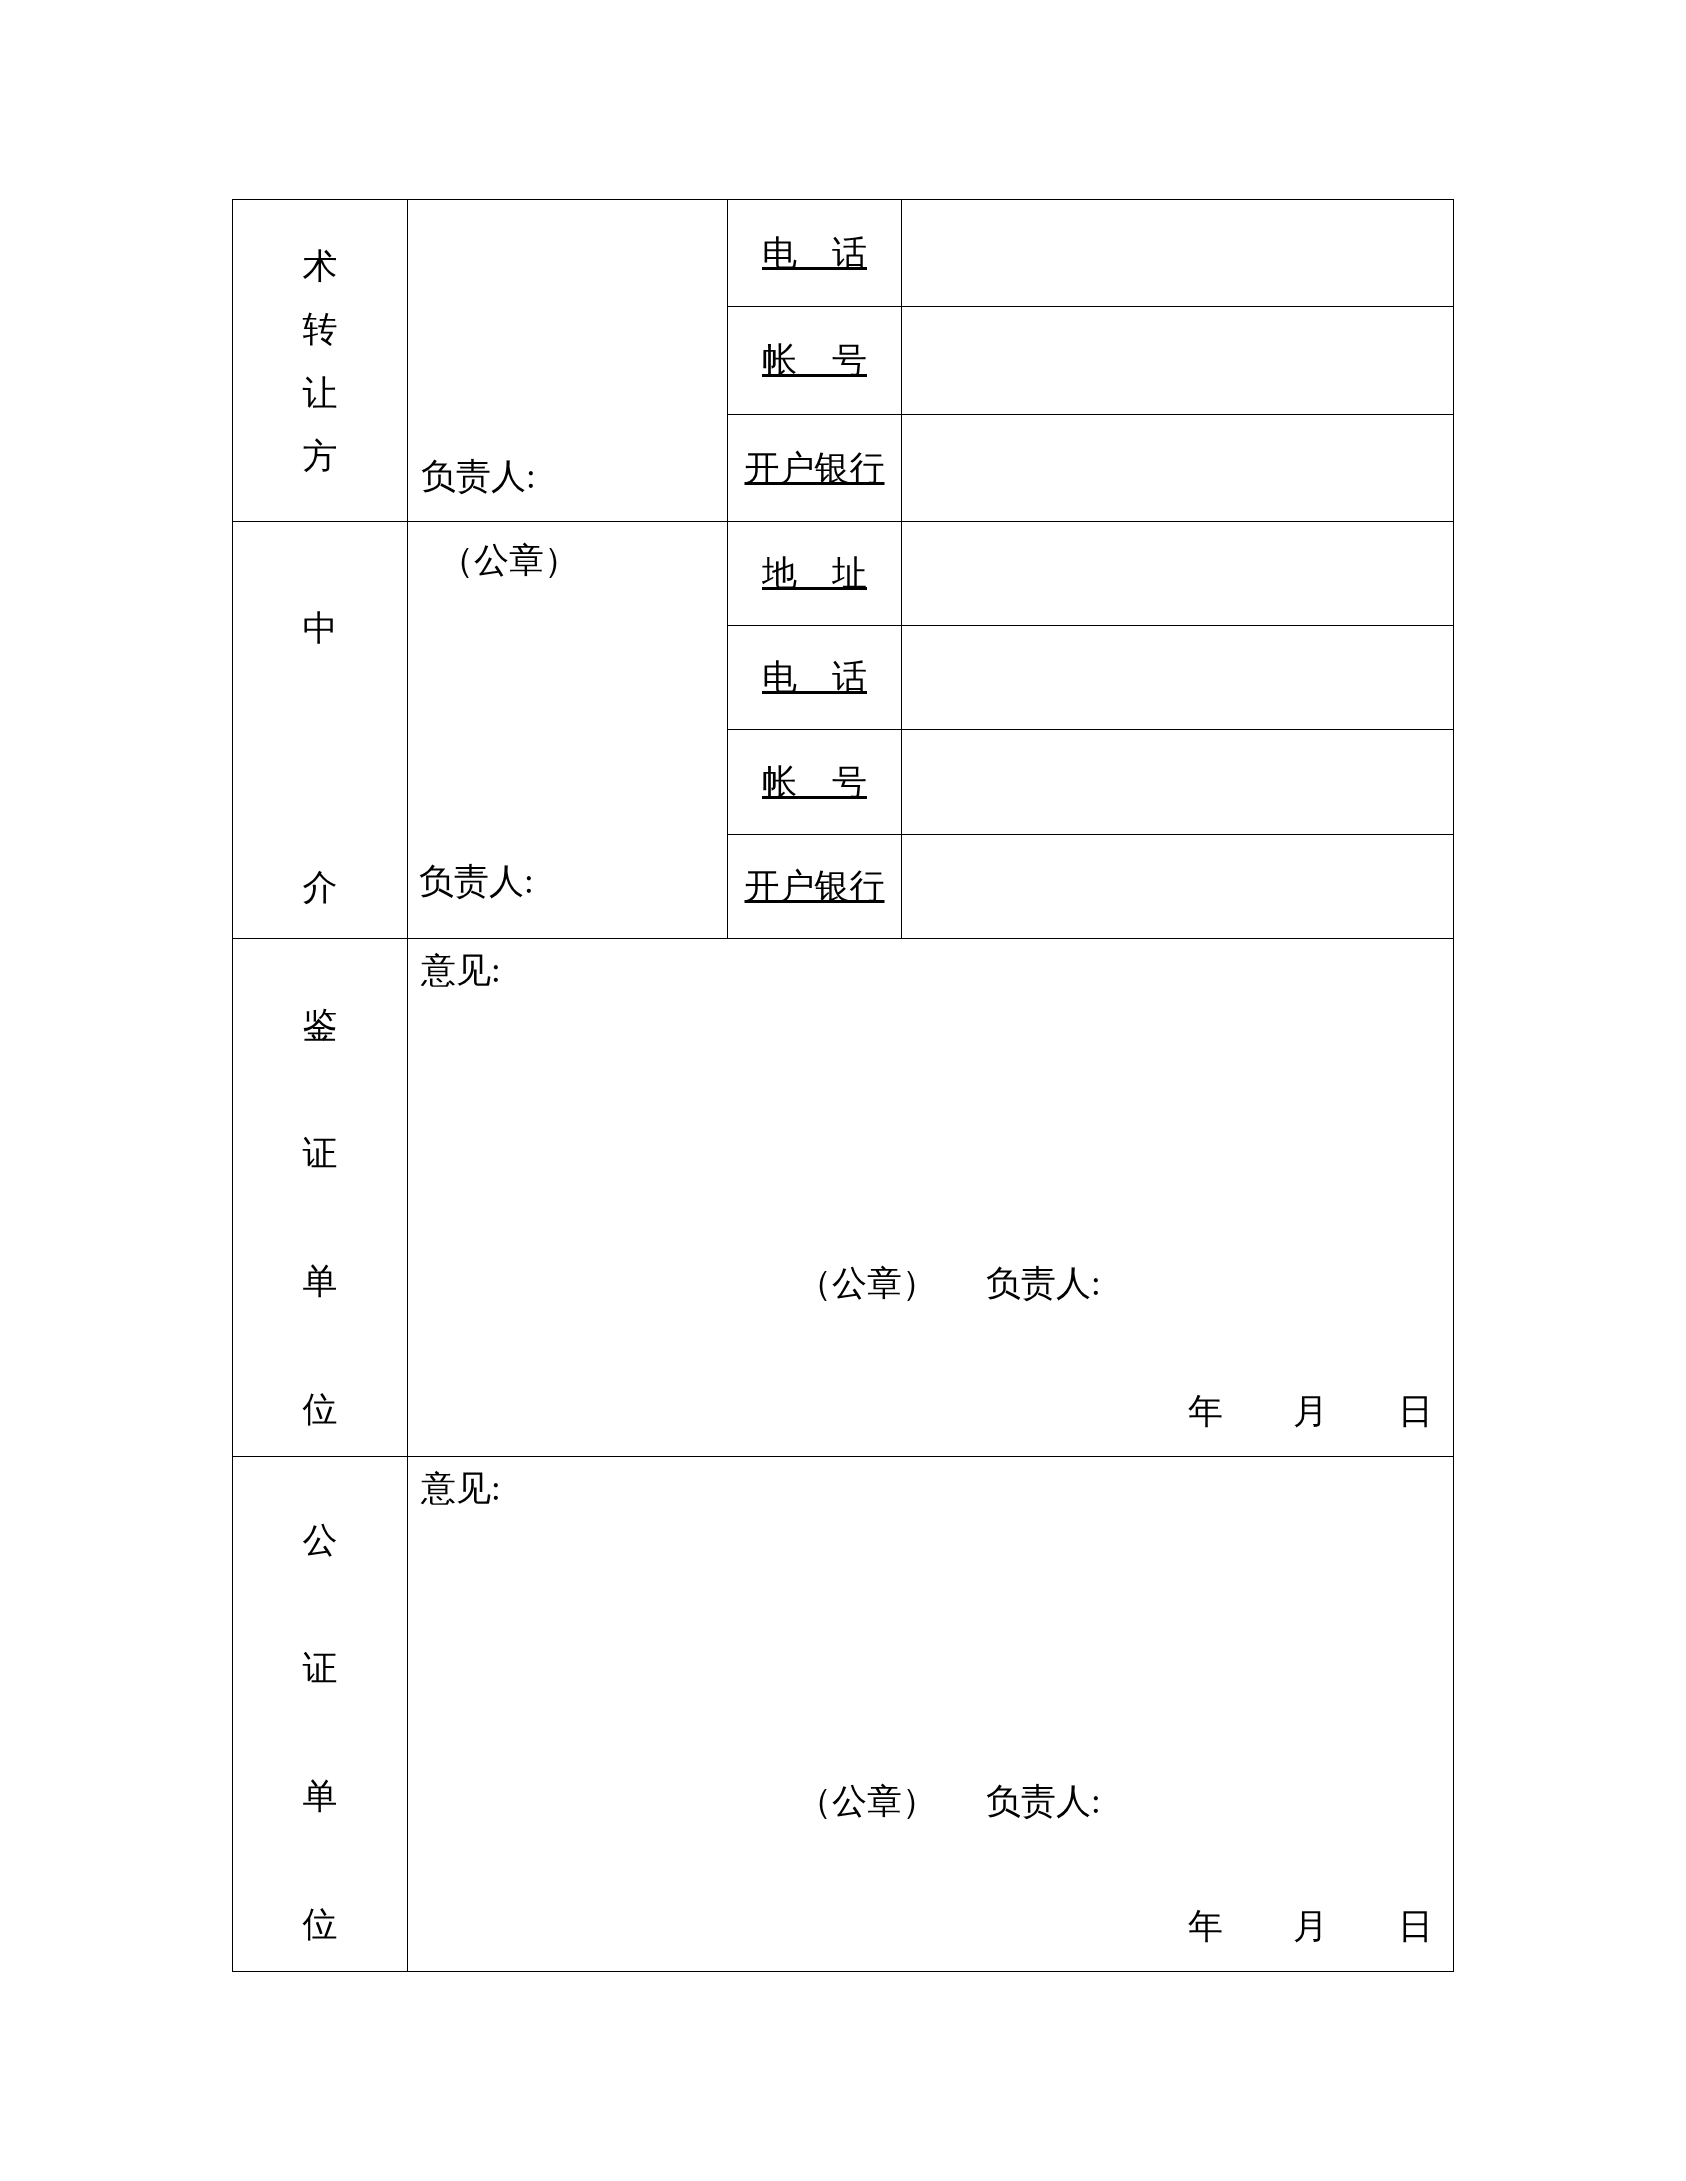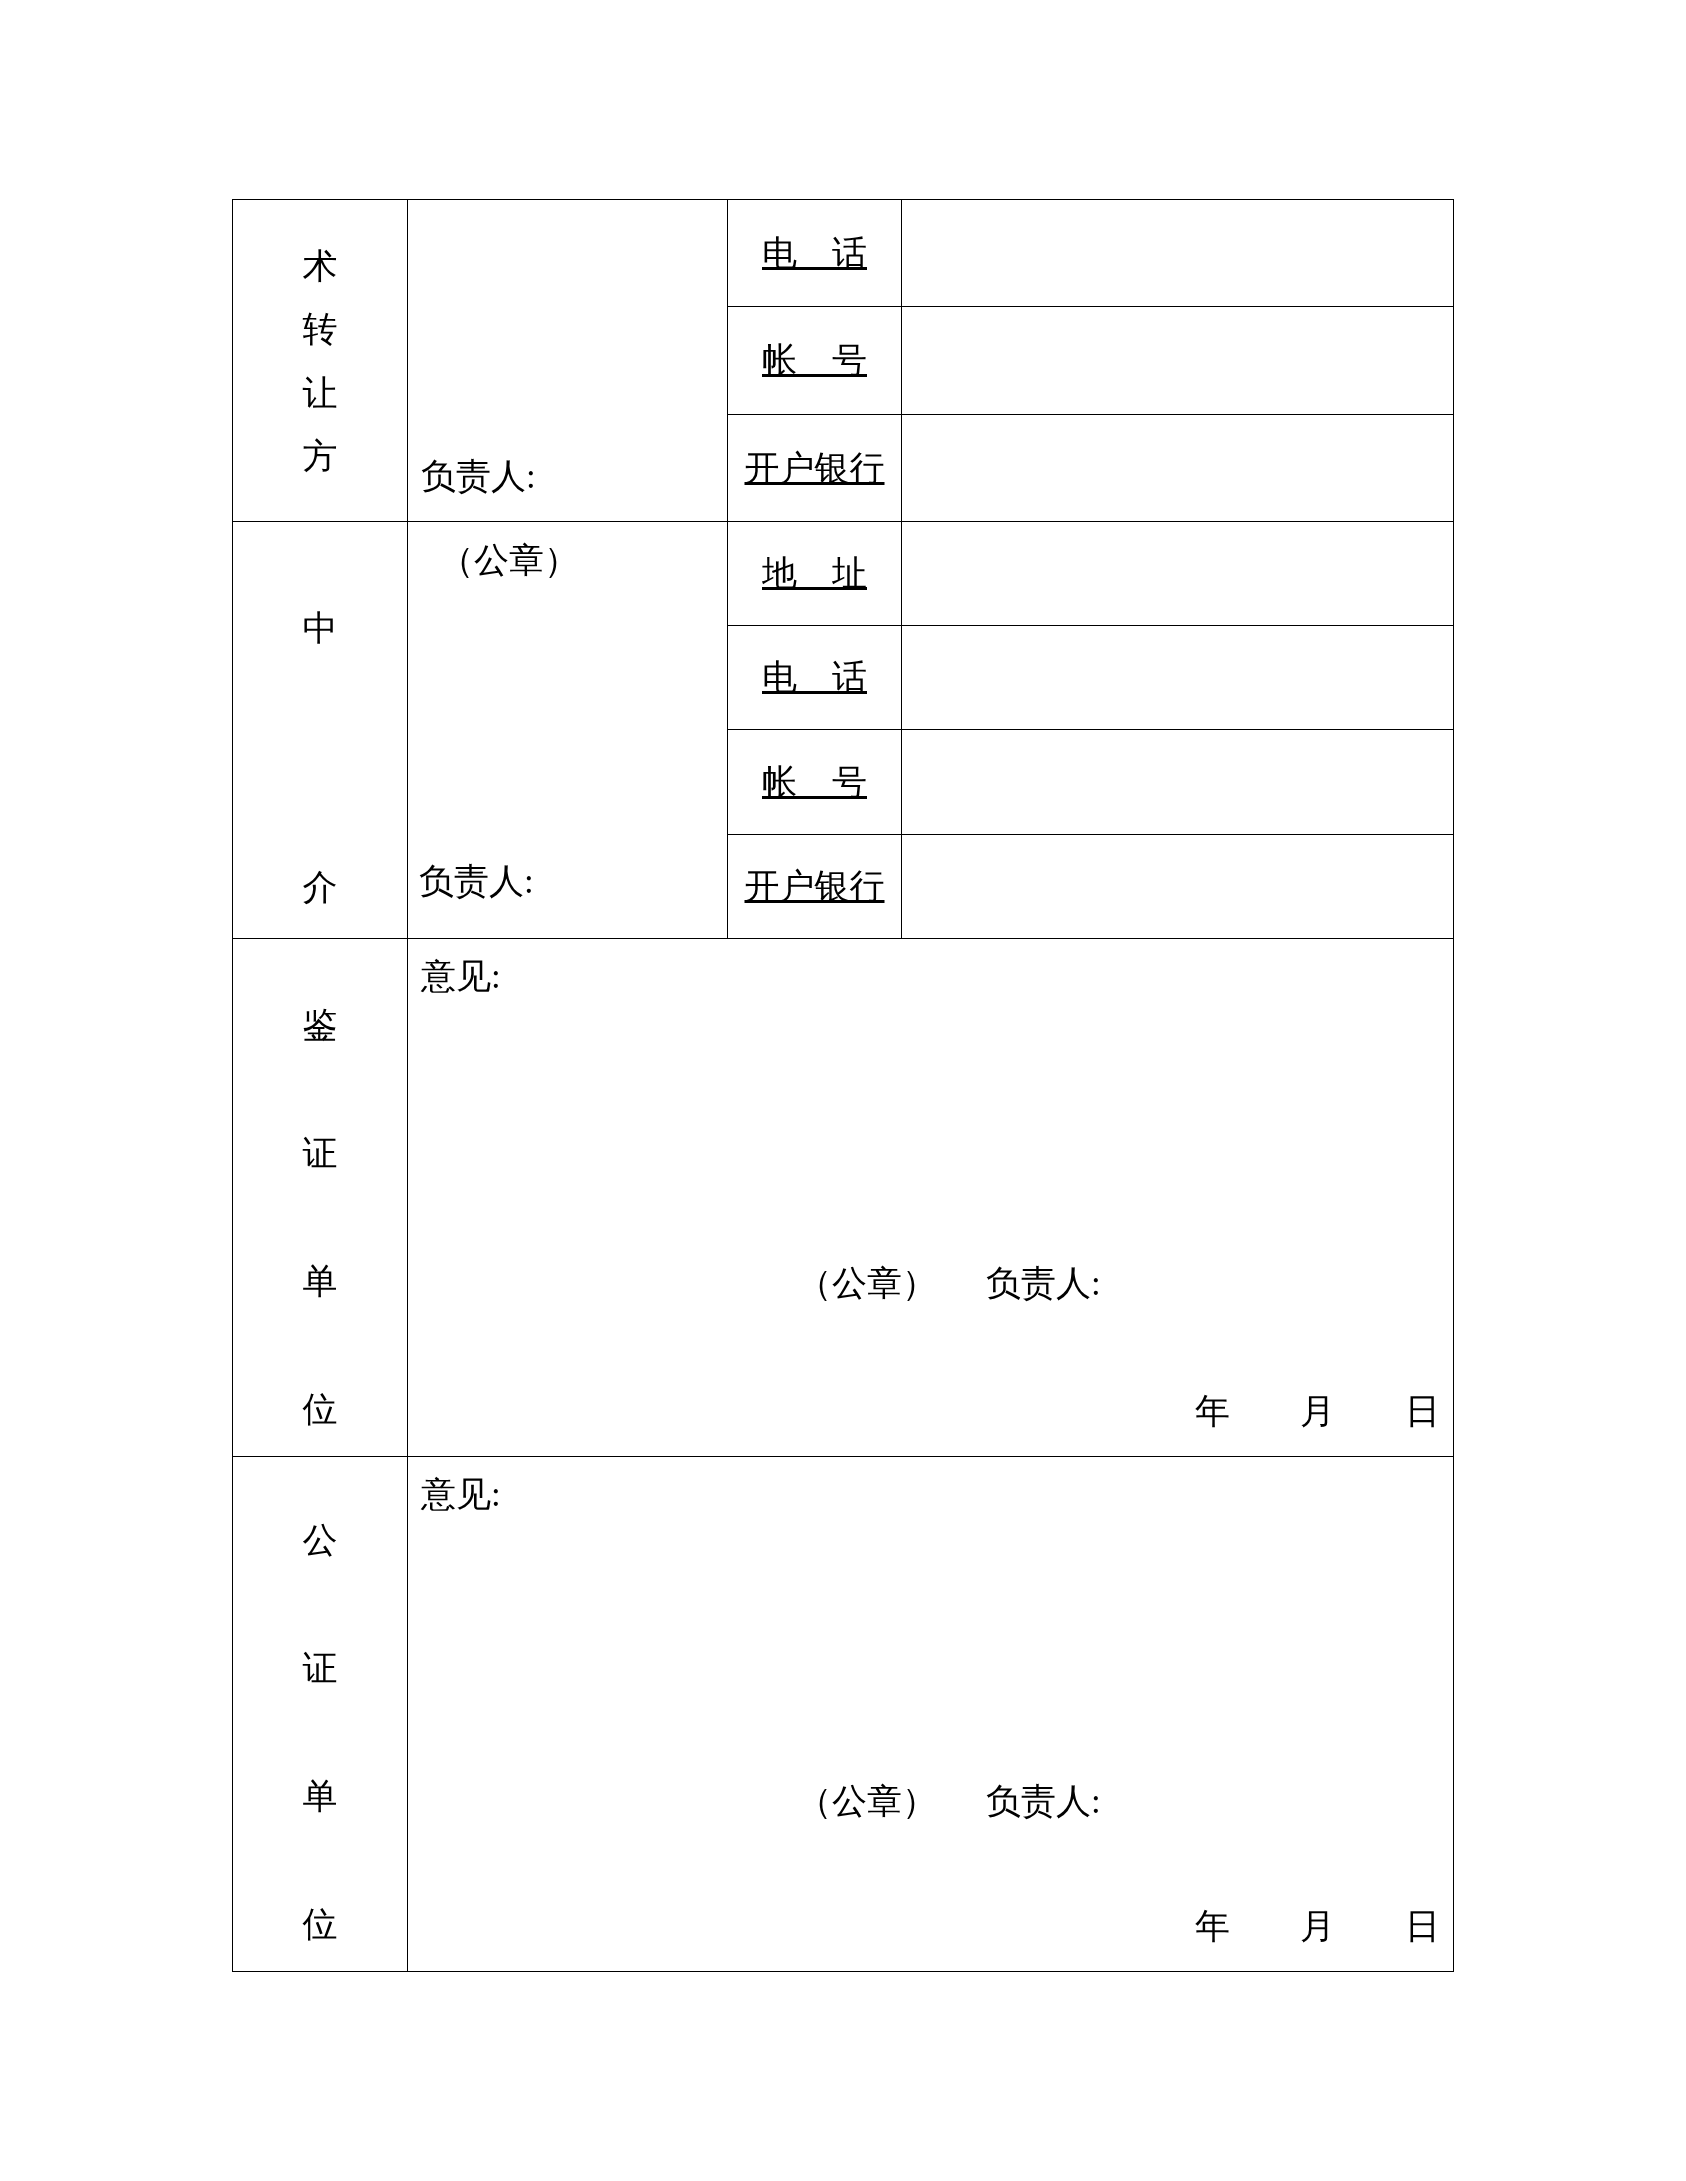--- a/index.html
+++ b/index.html
@@ -36,23 +36,23 @@
   .vs-s2{padding-top:55px;gap:224px;}
   .vs-s3{padding-top:39px;gap:93px;}
   .vs-s4{padding-top:37px;gap:93px;}
   
   td.flabel{text-align:center;text-decoration:underline;}
   
   td.rel{position:relative;vertical-align:top;text-align:center;}
   .mgr-s1{position:absolute;left:13px;bottom:27px;white-space:nowrap;}
   .seal-s2{position:absolute;left:31px;top:21px;white-space:nowrap;}
   .mgr-s2{position:absolute;left:11px;bottom:39px;white-space:nowrap;}
-  .opinion{position:absolute;left:13px;top:20px;white-space:nowrap;}
+  .opinion{position:absolute;left:13px;top:14px;white-space:nowrap;}
   .sealrow{position:absolute;left:389px;top:327px;display:flex;gap:49px;white-space:nowrap;}
-  .daterow{position:absolute;right:13px;bottom:27px;white-space:nowrap;}
+  .daterow{position:absolute;right:20px;bottom:27px;white-space:nowrap;}
 </style>
 </head>
 <body>
 
 <div class="page">
   <table class="form">
     <colgroup>
       <col style="width:175px">
       <col style="width:320px">
       <col style="width:174px">

